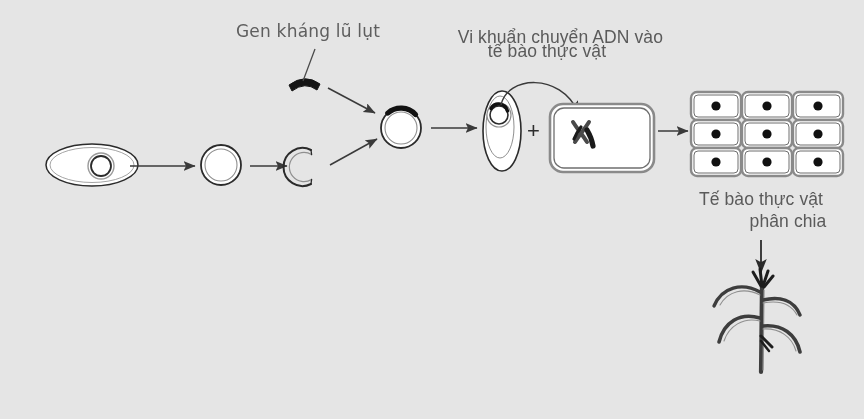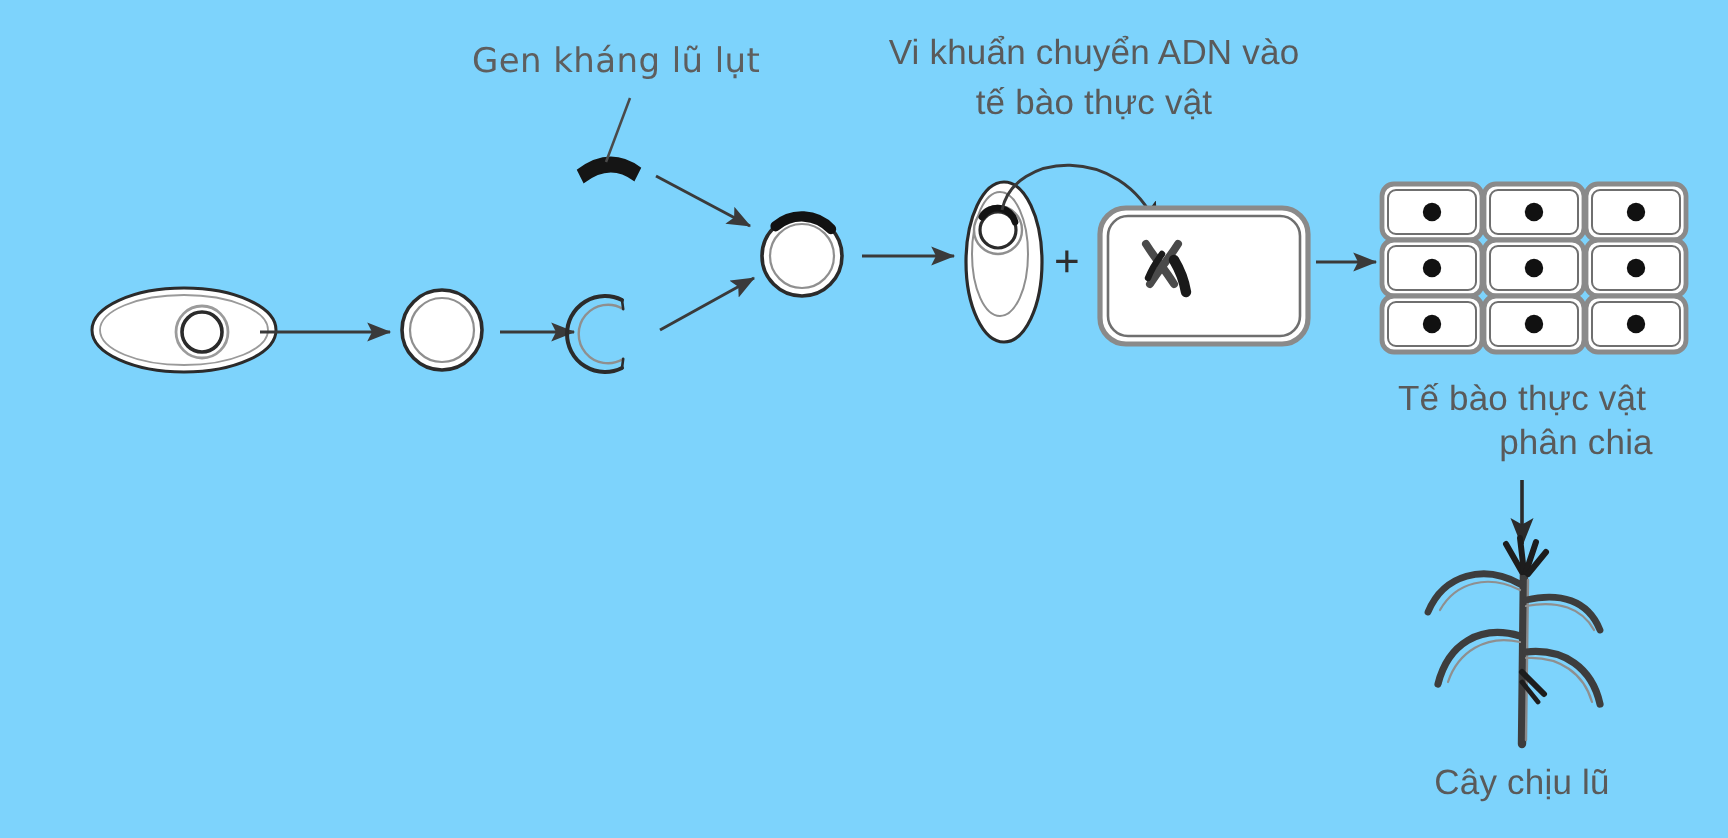--- a/index.html
+++ b/index.html
@@ -8,21 +8,21 @@
     padding: 0;
     background: #ffffff;
   }
   body {
     font-family: "Liberation Sans", sans-serif;
   }
   #stage {
     position: relative;
     width: 864px;
     height: 419px;
-    background: #7dd3fc;
+    background: #e5e5e5;
     overflow: hidden;
   }
   #stage svg {
     position: absolute;
     left: 0;
     top: 0;
   }
   .lbl {
     position: absolute;
     color: #5a5a5a;
@@ -203,24 +203,23 @@
       <path d="M763,326 C782,324 796,334 800,352" stroke="#3d3d3d" stroke-width="3.6"></path>
       <path d="M763,329 C780,328 792,337 796,351" stroke="#8f8f8f" stroke-width="1.1"></path>
 
       <path d="M761,336 L772,347" stroke="#1d1d1d" stroke-width="3"></path>
       <path d="M761,341 L769,351" stroke="#1d1d1d" stroke-width="2.4"></path>
     </g>
   </svg>
 
   <div class="lbl lbl-gene" style="left:236px; top:20px;">Gen kháng lũ lụt</div>
 
-  <div class="lbl center" style="left:431px; top:15px; width:232px;">Vi khuẩn chuyển ADN vào</div>
+  <div class="lbl center" style="left:431px; top:26px; width:232px;text-align:right;">Vi khuẩn chuyển ADN vào</div>
   <div class="lbl center" style="left:431px; top:40px; width:232px;">tế bào thực vật</div>
 
 
   <div class="plus-sign" style="left:527px; top:118px;">+</div>
 
   <div class="lbl center" style="left:666px; top:188px; width:190px;">Tế bào thực vật</div>
   <div class="lbl center" style="left:693px; top:210px; width:190px;">phân chia</div>
 
-  <div class="lbl center" style="left:686px; top:380px; width:150px;">Cây chịu lũ</div>
 
 </div>
 
 </body></html>

